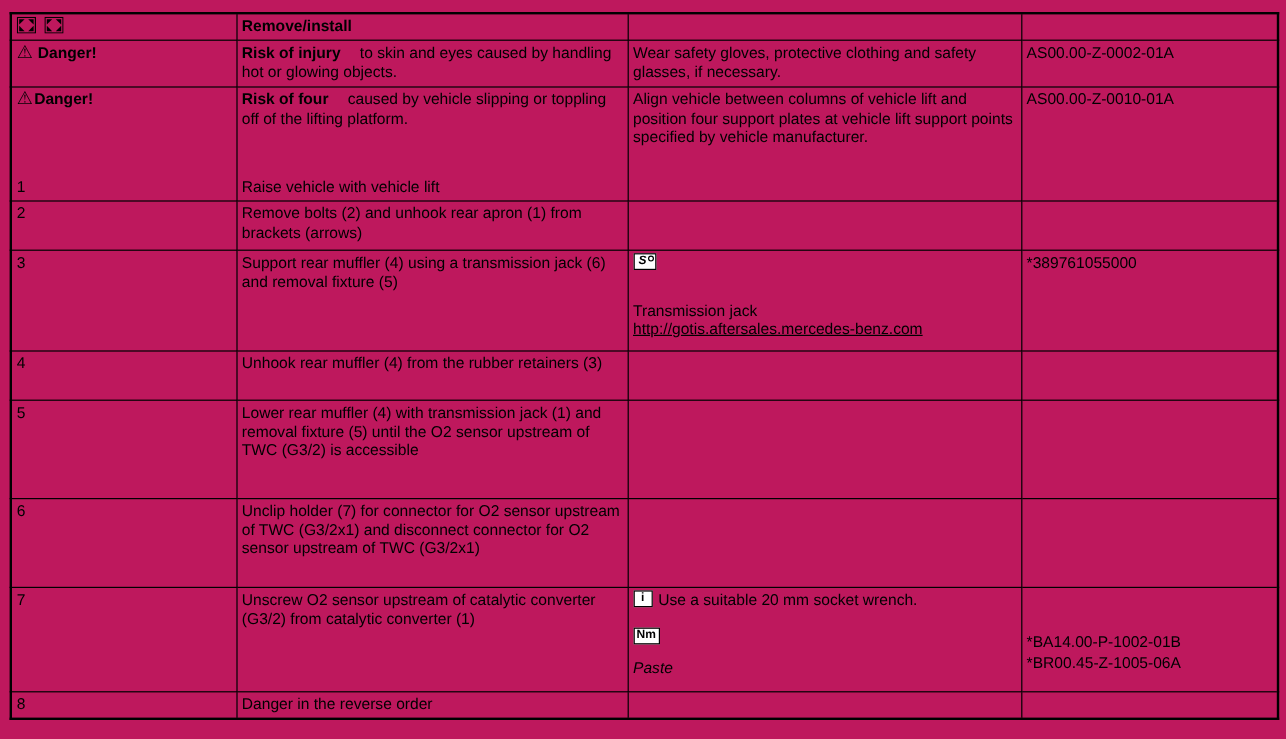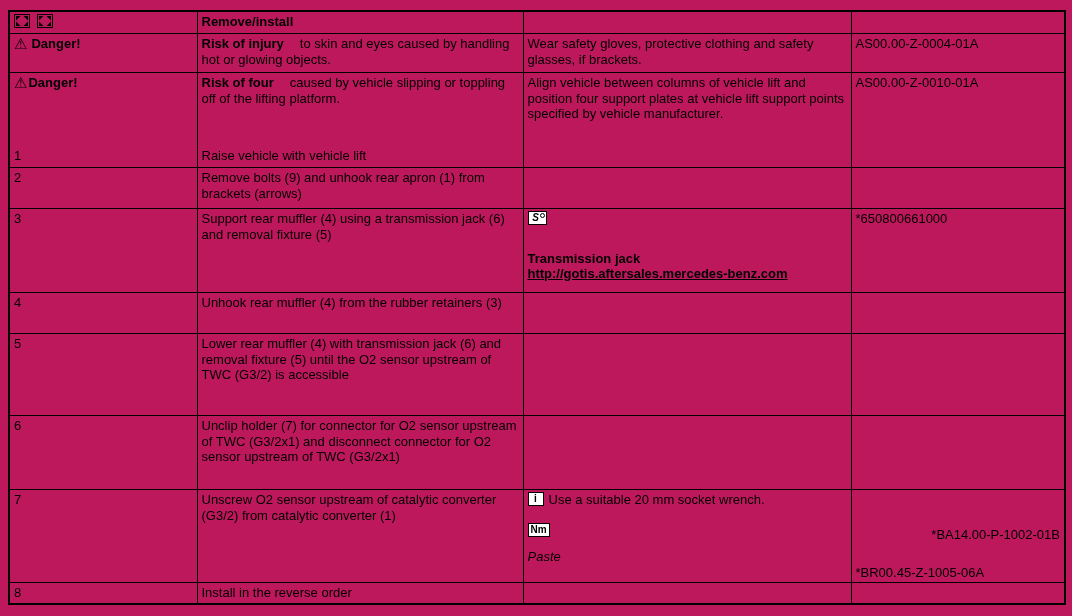--- a/index.html
+++ b/index.html
@@ -80,25 +80,25 @@
   .iconbox.stool { font-style: italic; position: relative; padding-right: 5px; }
   .iconbox.stool::after {
     content: "";
     position: absolute;
     top: 1px; right: 1px;
     width: 3px; height: 3px;
     border: 1px solid #000;
     border-radius: 50%;
   }
   .info-line { display: flex; gap: 5px; align-items: flex-start; }
-  .mt-note { margin-top: 24px; font-weight: bold; }
+  .mt-note { margin-top: 24px; }
   .mt-nm { margin-top: 15px; }
   .mt-paste { margin-top: 11px; font-style: italic; }
-  .mt-doc1 { margin-top: 35px; text-align: right; }
-  .mt-doc2 { margin-top: 22px; }
+  .mt-doc1 { margin-top: 35px; }
+  .mt-doc2 { margin-top: 2px; }
 </style>
 </head>
 <body>
 
 <div class="page">
   <table class="proc">
     <colgroup>
       <col style="width:188px">
       <col style="width:326px">
       <col style="width:328px">
@@ -135,22 +135,22 @@
     <tr style="height:39px;">
       <td>
         <div class="danger-label">
           <span class="warn-tri">⚠</span>
           <span>Danger!</span>
         </div>
       </td>
       <td>
         <span class="risk-bold">Risk of injury</span><span>to skin and eyes caused by handling hot or glowing objects.</span>
       </td>
-      <td>Wear safety gloves, protective clothing and safety glasses, if brackets.</td>
-      <td>AS00.00-Z-0004-01A</td>
+      <td>Wear safety gloves, protective clothing and safety glasses, if necessary.</td>
+      <td>AS00.00-Z-0002-01A</td>
     </tr>
 
     <tr style="height:95px;">
       <td>
         <div class="vfill">
           <div class="danger-label tight">
             <span class="warn-tri">⚠</span>
             <span>Danger!</span>
           </div>
           <div>1</div>
@@ -163,50 +163,50 @@
           </div>
           <div>Raise vehicle with vehicle lift</div>
         </div>
       </td>
       <td>Align vehicle between columns of vehicle lift and position four support plates  at vehicle lift support points specified by vehicle manufacturer.</td>
       <td>AS00.00-Z-0010-01A</td>
     </tr>
 
     <tr style="height:41px;">
       <td>2</td>
-      <td>Remove bolts (9) and unhook rear apron (1) from brackets (arrows)</td>
+      <td>Remove bolts (2) and unhook rear apron (1) from brackets (arrows)</td>
       <td></td>
       <td></td>
     </tr>
 
     <tr style="height:84px;">
       <td>3</td>
       <td>Support rear muffler (4) using a transmission jack (6) and removal fixture (5)</td>
       <td>
         <div>
           <span class="iconbox stool">S</span>
         </div>
         <div class="mt-note">
           <div>Transmission jack</div>
           <div class="link">http://gotis.aftersales.mercedes-benz.com</div>
         </div>
       </td>
-      <td>*650800661000</td>
+      <td>*389761055000</td>
     </tr>
 
     <tr style="height:41px;">
       <td>4</td>
       <td>Unhook rear muffler (4) from the rubber retainers (3)</td>
       <td></td>
       <td></td>
     </tr>
 
     <tr style="height:82px;">
       <td>5</td>
-      <td>Lower rear muffler (4) with transmission jack (6) and removal fixture (5) until the O2 sensor upstream of TWC (G3/2) is accessible</td>
+      <td>Lower rear muffler (4) with transmission jack (1) and removal fixture (5) until the O2 sensor upstream of TWC (G3/2) is accessible</td>
       <td></td>
       <td></td>
     </tr>
 
     <tr style="height:74px;">
       <td>6</td>
       <td>Unclip holder (7) for connector for O2 sensor upstream of TWC (G3/2x1) and disconnect connector for O2 sensor upstream of TWC (G3/2x1)</td>
       <td></td>
       <td></td>
     </tr>
@@ -225,19 +225,19 @@
         <div class="mt-paste">Paste</div>
       </td>
       <td>
         <div class="mt-doc1">*BA14.00-P-1002-01B</div>
         <div class="mt-doc2">*BR00.45-Z-1005-06A</div>
       </td>
     </tr>
 
     <tr style="height:22px;">
       <td>8</td>
-      <td>Install in the reverse order</td>
+      <td>Danger in the reverse order</td>
       <td></td>
       <td></td>
     </tr>
   </tbody>
     </table>
 </div>
 
 </body></html>

